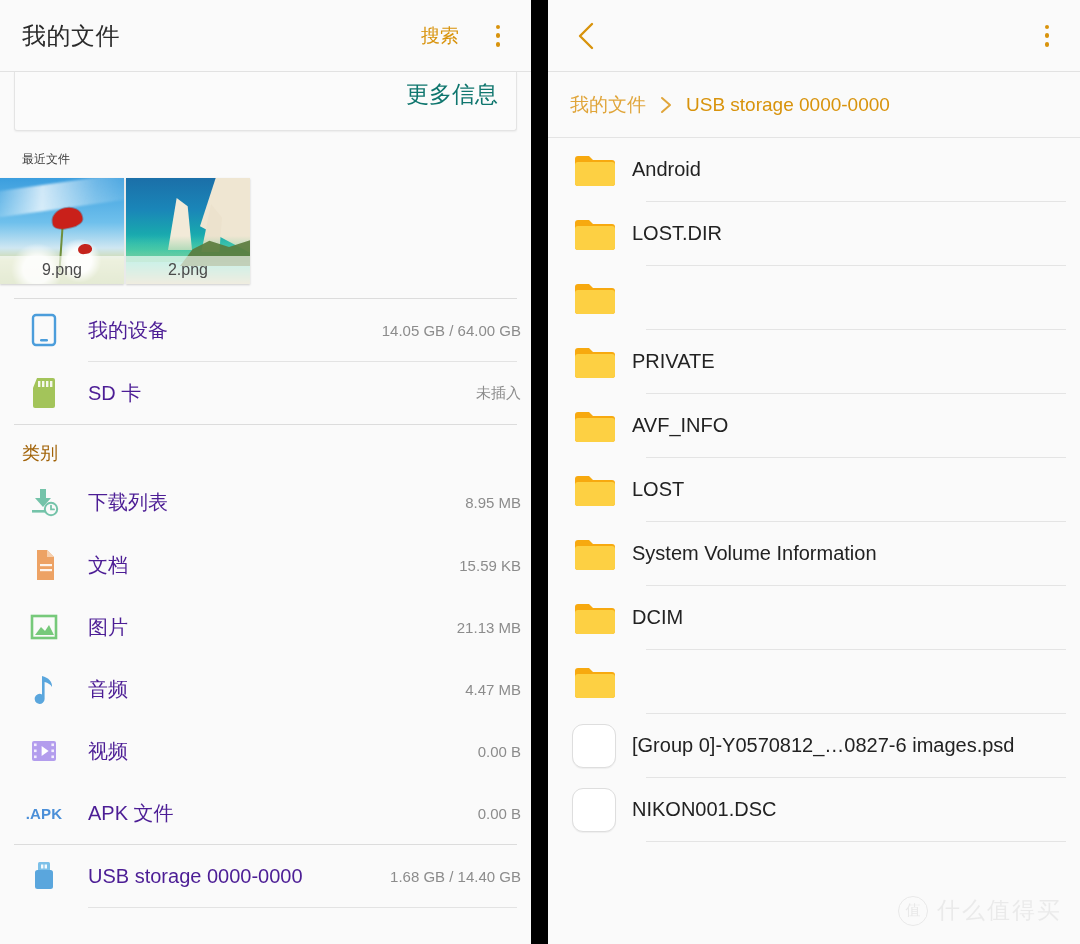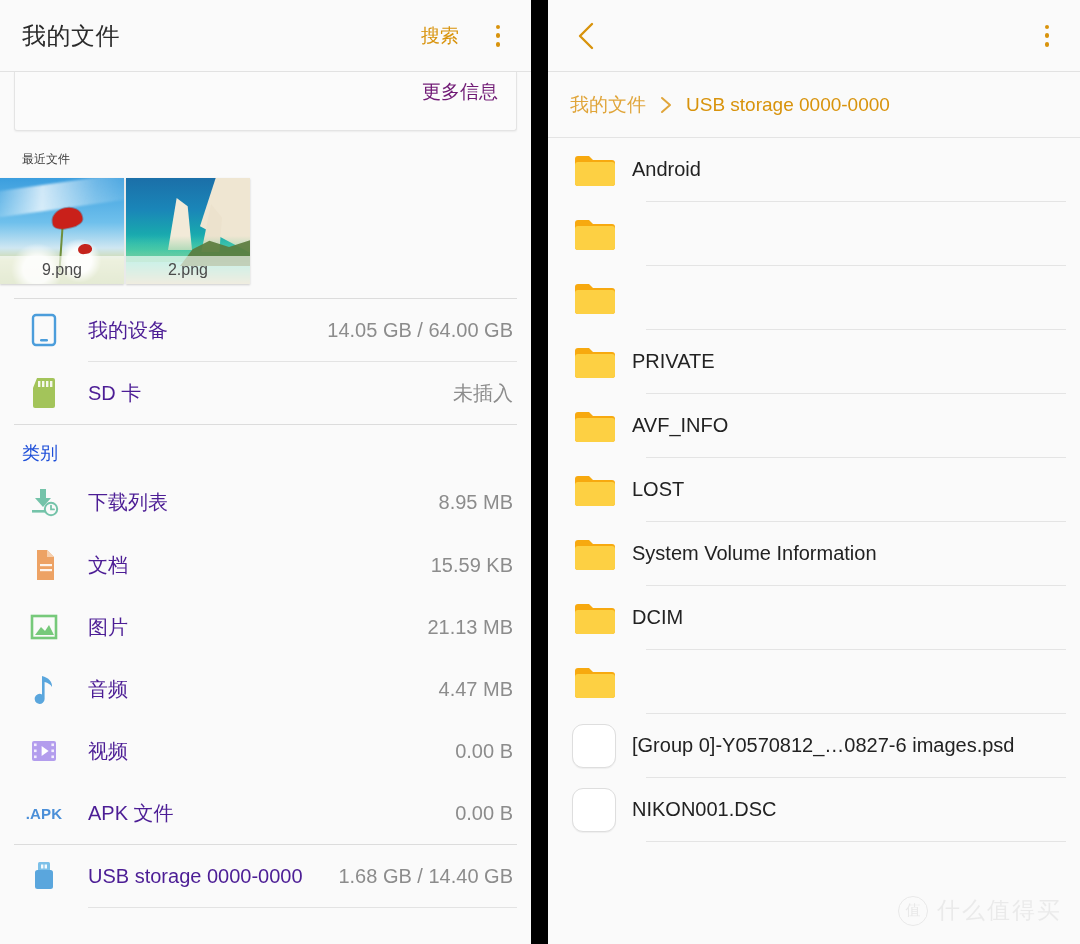--- a/index.html
+++ b/index.html
@@ -39,21 +39,21 @@
   }
   .backbtn svg{display:block;width:34px;height:34px;}
 
   
   .infocard{
     position:relative;margin:0 14px;height:58px;background:#fbfbfb;
     border:1px solid #e4e4e4;border-top:none;border-radius:0 0 3px 3px;
     box-shadow:0 1px 2px rgba(0,0,0,.06);
   }
   .infocard .more{
-    position:absolute;right:18px;top:7px;font-size:19px;color:#701a75;white-space:nowrap;text-align:center;
+    position:absolute;right:18px;top:7px;font-size:23px;color:#0f766e;white-space:nowrap;text-align:center;
   }
 
   
   .section-head{
     font-size:12px;color:#3c3c3c;padding:20px 0 10px 22px;
   }
   .thumbs{display:flex;padding-left:0;gap:2px;}
   .thumb{
     position:relative;width:124px;height:106px;overflow:hidden;
     box-shadow:0 1px 2px rgba(0,0,0,.18);
@@ -114,22 +114,22 @@
 
   
   .rule{height:1px;background:#dcdcdc;margin:0 14px;}
   .rule-inset{height:1px;background:#e3e3e3;margin-left:88px;margin-right:14px;}
   .row{
     position:relative;display:flex;align-items:center;height:62px;padding-left:22px;
     box-sizing:border-box;
   }
   .row .ico{width:44px;min-width:44px;display:flex;align-items:center;justify-content:center;}
   .row .name{flex:1;font-size:20px;color:#4c1d95;padding-left:22px;white-space:nowrap;}
-  .row .meta{font-size:20px;color:#8c8c8c;padding-right:18px;white-space:nowrap;}
-  .cat-head{font-size:18px;color:#1d4ed8;padding:16px 0 6px 22px;}
+  .row .meta{font-size:15px;color:#8c8c8c;padding-right:10px;white-space:nowrap;}
+  .cat-head{font-size:18px;color:#a16207;padding:16px 0 6px 22px;}
 
   
   .svg-ico{display:block;}
   .apk-text{font-size:15px;color:#4b8fd8;font-weight:bold;letter-spacing:.2px;}
 
   
   .crumbbar{
     position:relative;height:66px;background:#fafafa;border-bottom:1px solid #e4e4e4;
     display:flex;align-items:center;padding-left:22px;box-sizing:border-box;
   }
@@ -371,20 +371,21 @@
       </div>
       <div class="frule"></div>
 
       <div class="frow">
         <div class="ico">
           <svg width="46" height="40" viewBox="0 0 46 40">
               <path d="M3 9 a3 3 0 0 1 3 -3 h11 l4 4 h19 a3 3 0 0 1 3 3 v20 a3 3 0 0 1 -3 3 H6 a3 3 0 0 1 -3 -3 z" fill="#f7a90f"></path>
               <path d="M3 15 a3 3 0 0 1 3 -3 h34 a3 3 0 0 1 3 3 v18 a3 3 0 0 1 -3 3 H6 a3 3 0 0 1 -3 -3 z" fill="#fdd043"></path>
             </svg>
         </div>
+        <div class="fname">LOST.DIR</div>
       </div>
       <div class="frule"></div>
 
       <div class="frow">
         <div class="ico">
           <svg width="46" height="40" viewBox="0 0 46 40">
               <path d="M3 9 a3 3 0 0 1 3 -3 h11 l4 4 h19 a3 3 0 0 1 3 3 v20 a3 3 0 0 1 -3 3 H6 a3 3 0 0 1 -3 -3 z" fill="#f7a90f"></path>
               <path d="M3 15 a3 3 0 0 1 3 -3 h34 a3 3 0 0 1 3 3 v18 a3 3 0 0 1 -3 3 H6 a3 3 0 0 1 -3 -3 z" fill="#fdd043"></path>
             </svg>
         </div>

